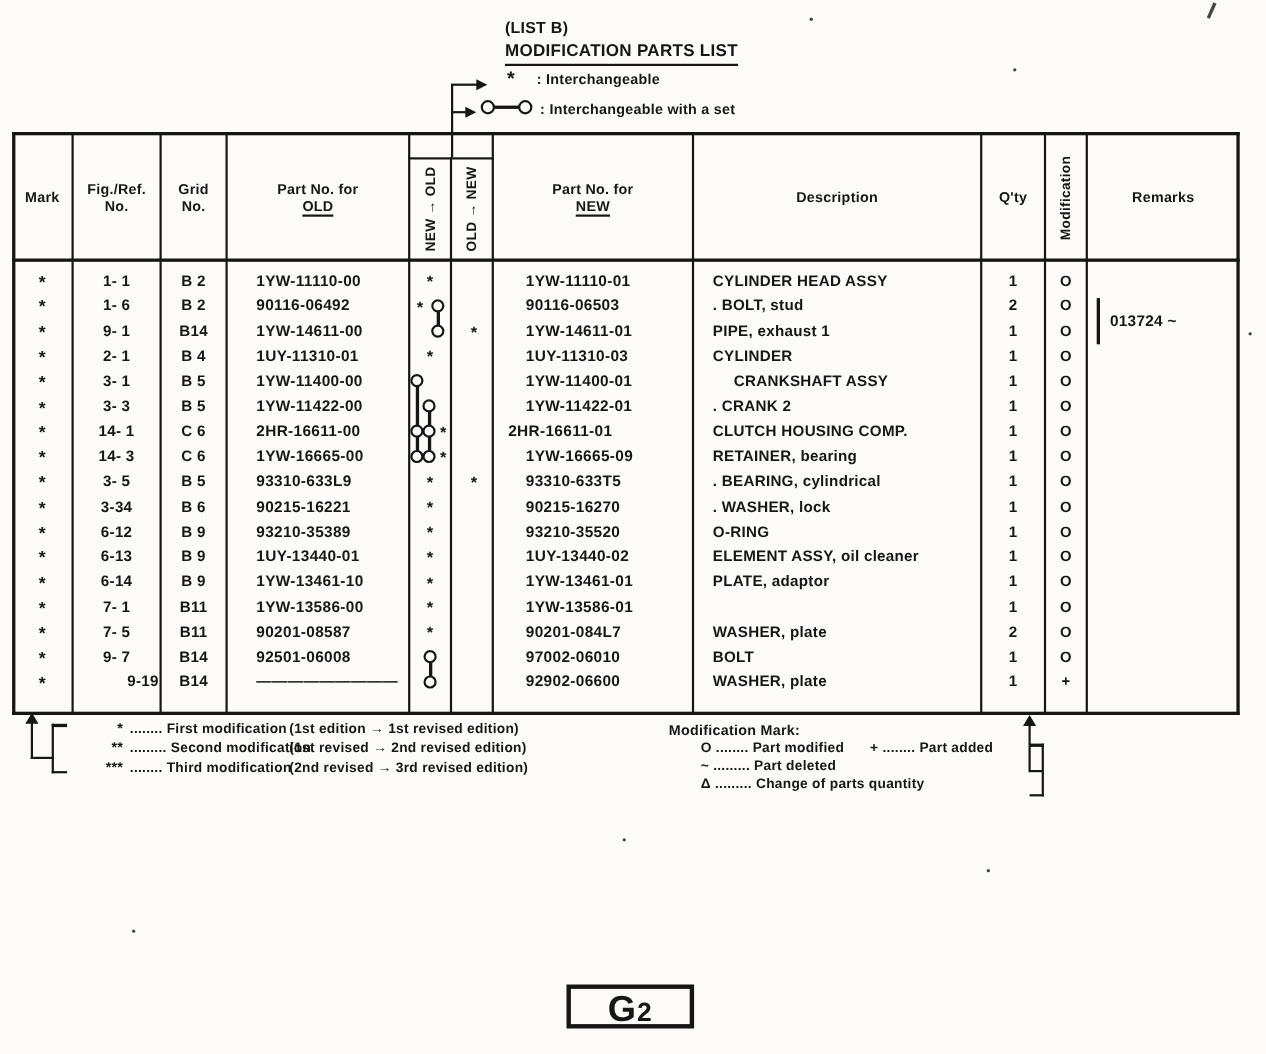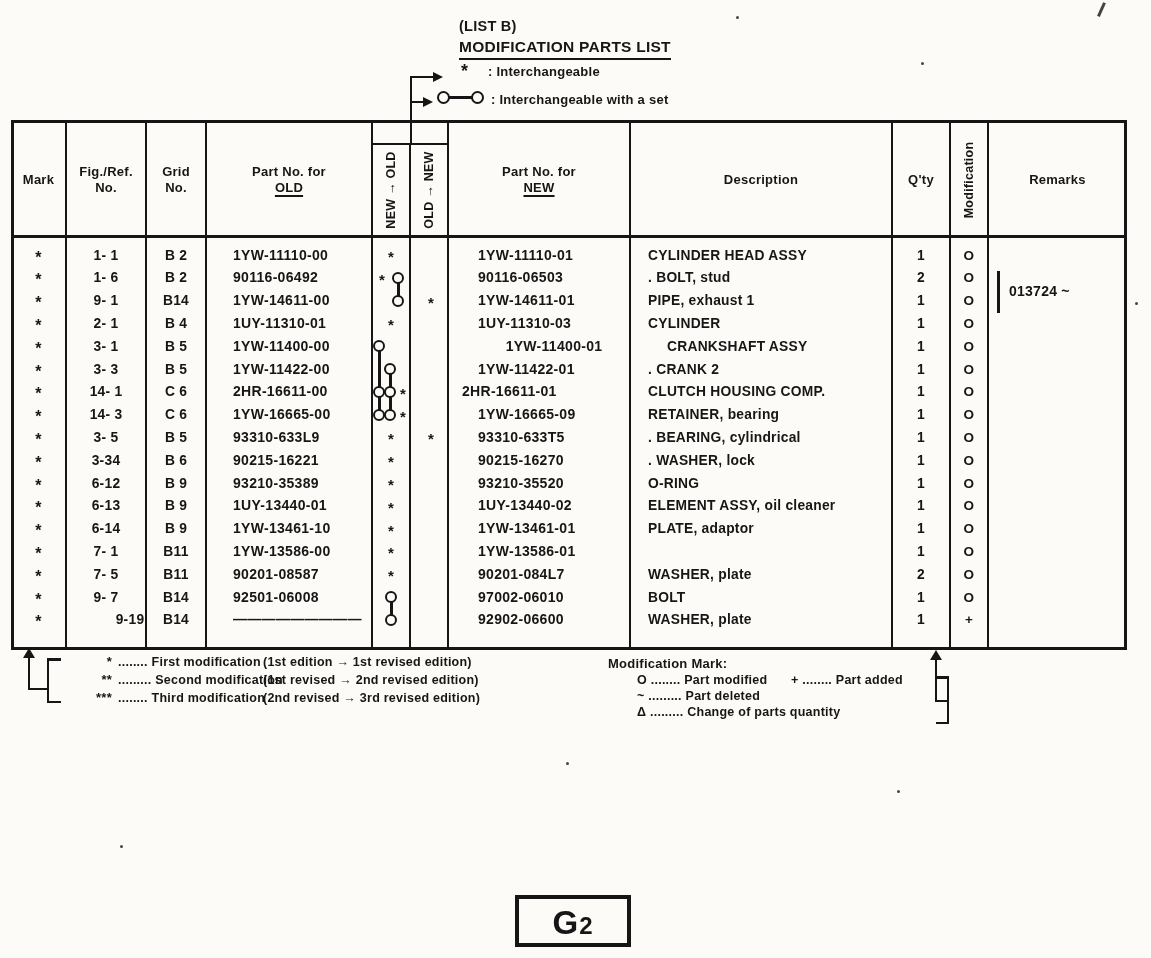--- a/index.html
+++ b/index.html
@@ -44,21 +44,21 @@
   .sym-ast{ position:absolute; font-size:15px; transform:translate(-50%,-40%); z-index:3; }
 
   #remark-note{ position:absolute; font-size:14px; white-space:pre; }
 
   
   .foot{ position:absolute; font-size:12.5px; white-space:pre; }
   .fsym{ position:absolute; width:34px; text-align:right; font-size:13px; white-space:pre; }
   .mm-item{ white-space:pre; }
 
   
-  #g2-box{ left:515px; top:895px; width:116px; height:52px; border:4px solid var(--ink); display:flex; align-items:center; justify-content:center;text-align:right; }
+  #g2-box{ left:515px; top:895px; width:116px; height:40px; border:4px solid var(--ink); display:flex; align-items:center; justify-content:center;text-align:right; }
   #g2-text{ display:block; font-size:24px; letter-spacing:1px; line-height:1; padding-top:2px; }
   #g2-text::first-letter{ font-size:33px; }
 
   .noise{ position:absolute; background:var(--ink); border-radius:50%; opacity:.8; }
 </style>
 </head>
 <body>
 
 <div class="abs" id="list-label">(LIST B)</div>
 <div class="abs" id="doc-title">MODIFICATION PARTS LIST</div>
@@ -162,21 +162,21 @@
         <span class="tcell c-new_part left" style="left: 437px; width: 182px; padding-left: 30px;">1UY-11310-03</span>
         <span class="tcell c-desc left" style="left: 619px; width: 262px; padding-left: 18px;">CYLINDER</span>
         <span class="tcell c-qty" style="left: 881px; width: 58px;">1</span>
         <span class="tcell c-mod" style="left: 939px; width: 38px;">O</span>
       </div>
       <div class="trow" style="top: 214.8px;">
         <span class="tcell c-mark" style="left: 0px; width: 55px;">*</span>
         <span class="tcell c-fig_ref" style="left: 55px; width: 80px;">3- 1</span>
         <span class="tcell c-grid" style="left: 135px; width: 60px;">B 5</span>
         <span class="tcell c-old_part left" style="left: 195px; width: 166px; padding-left: 27px;">1YW-11400-00</span>
-        <span class="tcell c-new_part left" style="left: 437px; width: 182px; padding-left: 30px; text-align: center;">1YW-11400-01</span>
+        <span class="tcell c-new_part left" style="left: 437px; width: 182px; padding-left: 30px;">1YW-11400-01</span>
         <span class="tcell c-desc left" style="left: 638px; width: 262px; padding-left: 18px;">CRANKSHAFT ASSY</span>
         <span class="tcell c-qty" style="left: 881px; width: 58px;">1</span>
         <span class="tcell c-mod" style="left: 939px; width: 38px;">O</span>
       </div>
       <div class="trow" style="top: 237.6px;">
         <span class="tcell c-mark" style="left: 0px; width: 55px;">*</span>
         <span class="tcell c-fig_ref" style="left: 55px; width: 80px;">3- 3</span>
         <span class="tcell c-grid" style="left: 135px; width: 60px;">B 5</span>
         <span class="tcell c-old_part left" style="left: 195px; width: 166px; padding-left: 27px;">1YW-11422-00</span>
         <span class="tcell c-new_part left" style="left: 437px; width: 182px; padding-left: 30px;">1YW-11422-01</span>

